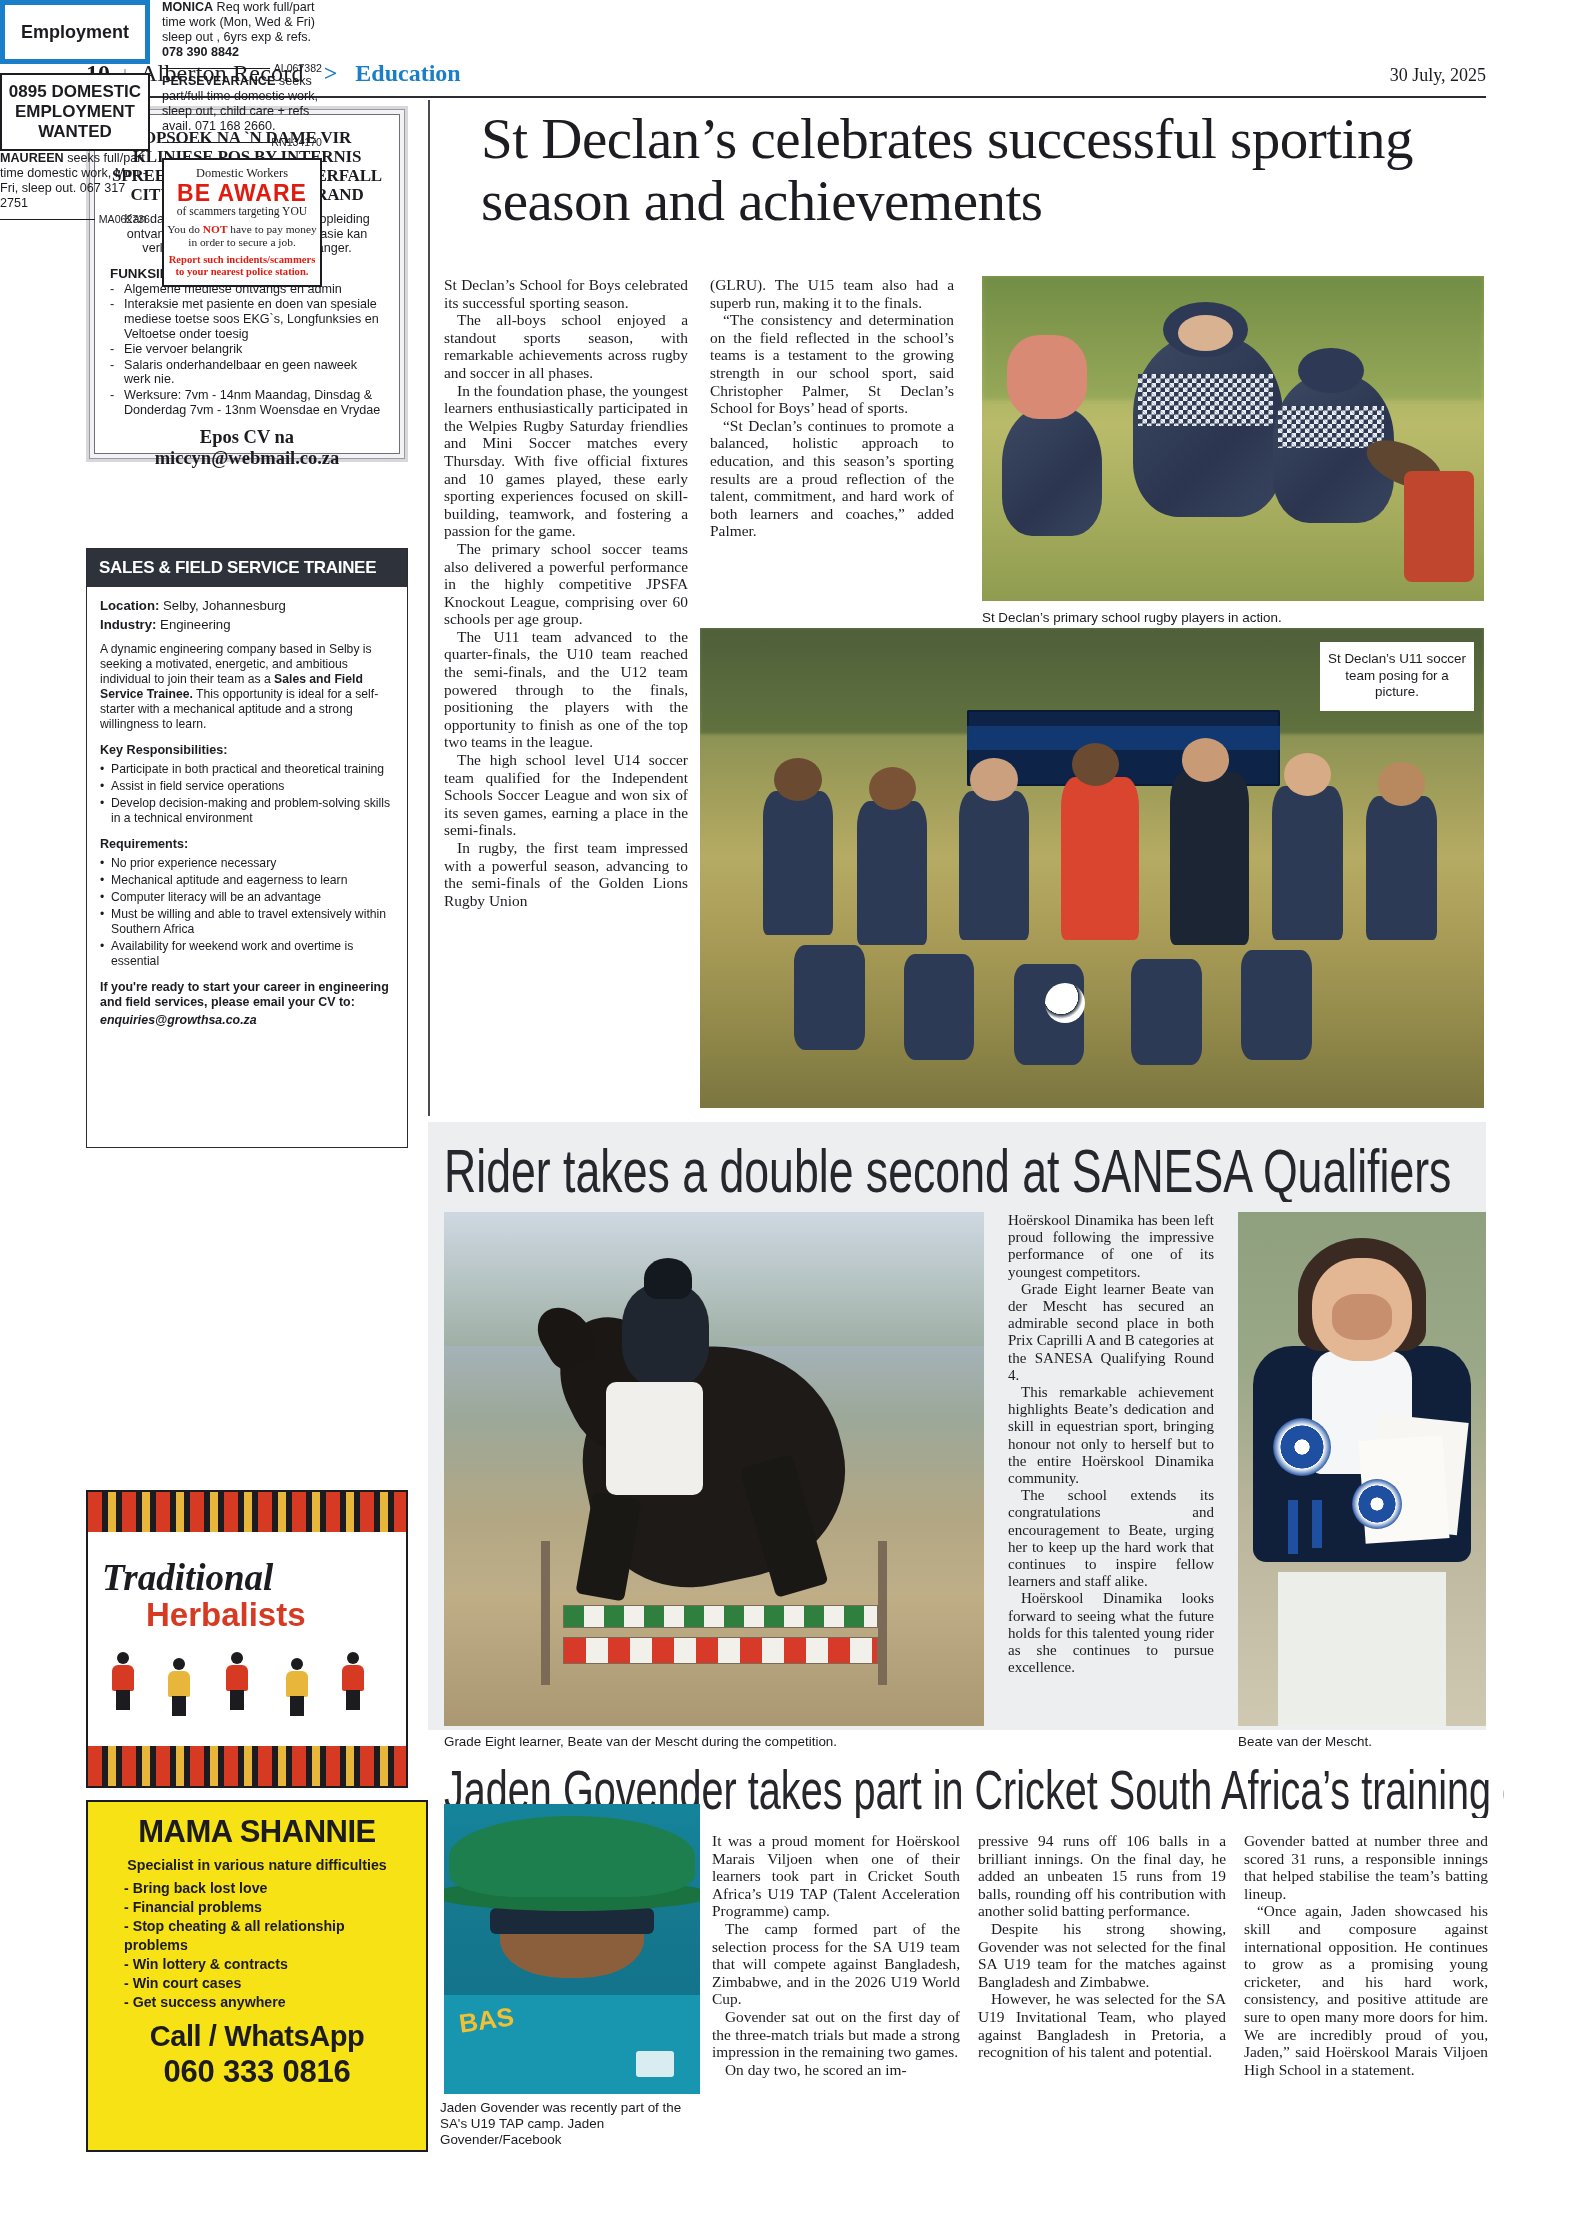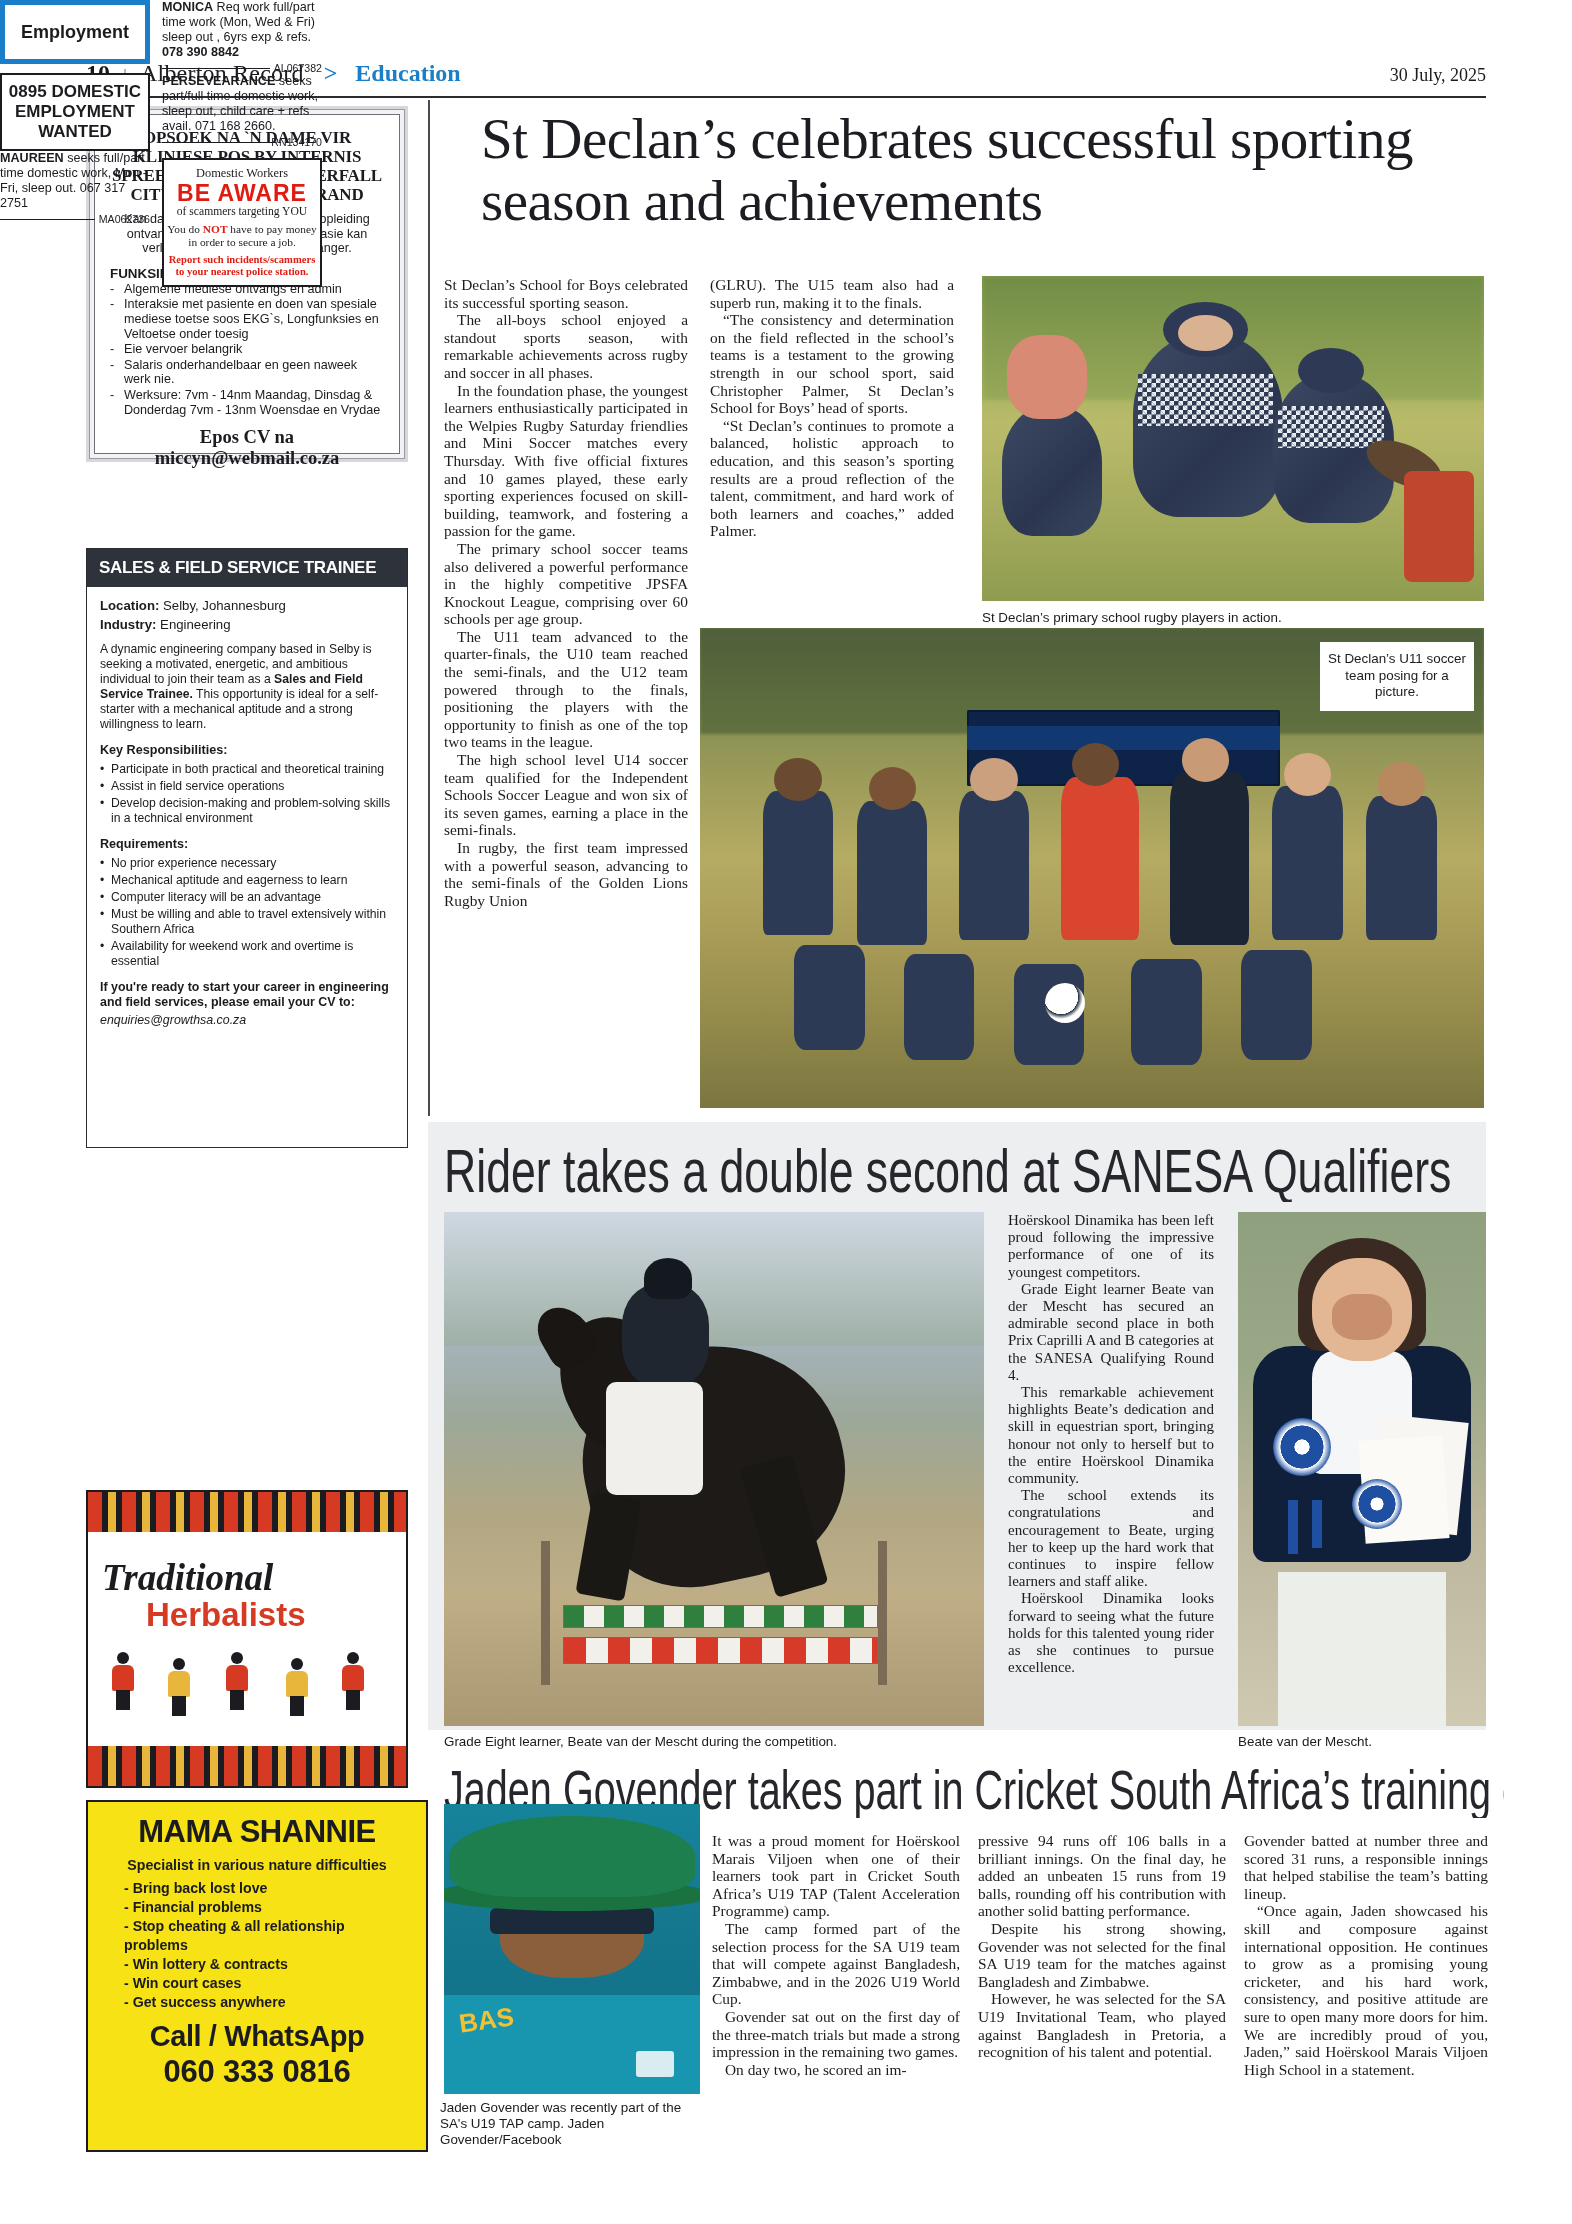--- a/index.html
+++ b/index.html
@@ -115,21 +115,21 @@
   .sales-hd{background:#2e323b;color:#fff;font-family:"Liberation Sans",sans-serif;font-weight:bold;
      font-size:17px;padding:9px 12px;letter-spacing:-.3px;}
   .sales-bd{padding:11px 13px;font-family:"Liberation Sans",sans-serif;font-size:12.2px;line-height:15px;color:#1b1b20;}
   .sales-bd b{font-weight:bold;}
   .sales-bd .row{margin-bottom:4px;font-size:13.2px;}
   .sales-bd .sec{font-weight:bold;margin:11px 0 4px;font-size:12.6px;}
   .sales-bd ul{margin:0;padding:0;list-style:none;}
   .sales-bd li{position:relative;padding-left:11px;margin-bottom:2px;}
   .sales-bd li:before{content:"•";position:absolute;left:0;}
   .sales-bd .foot{margin-top:11px;font-weight:bold;font-size:12.4px;line-height:15px;}
-  .sales-bd .foot i{font-style:italic;font-weight:normal;}
+  .sales-bd .foot i{font-style:italic;font-weight:bold;}
 
   
   #clf{left:86px;top:1196px;width:322px;height:280px;}
   .clf-left{position:absolute;left:0;top:0;width:150px;}
   .clf-right{position:absolute;left:162px;top:0;width:160px;}
   .emp-box{border:5px solid #1a7ec8;background:#fff;height:54px;display:flex;align-items:center;justify-content:center;}
   .emp-box span{font-family:"Liberation Sans",sans-serif;font-weight:bold;font-size:18px;}
   .dom-box{border:2px solid #1b1b20;background:#fff;margin-top:9px;padding:7px 4px;text-align:center;
      font-family:"Liberation Sans",sans-serif;font-weight:bold;font-size:17px;line-height:20px;}
   .clf-txt{font-family:"Liberation Sans",sans-serif;font-size:12.6px;line-height:15px;}

